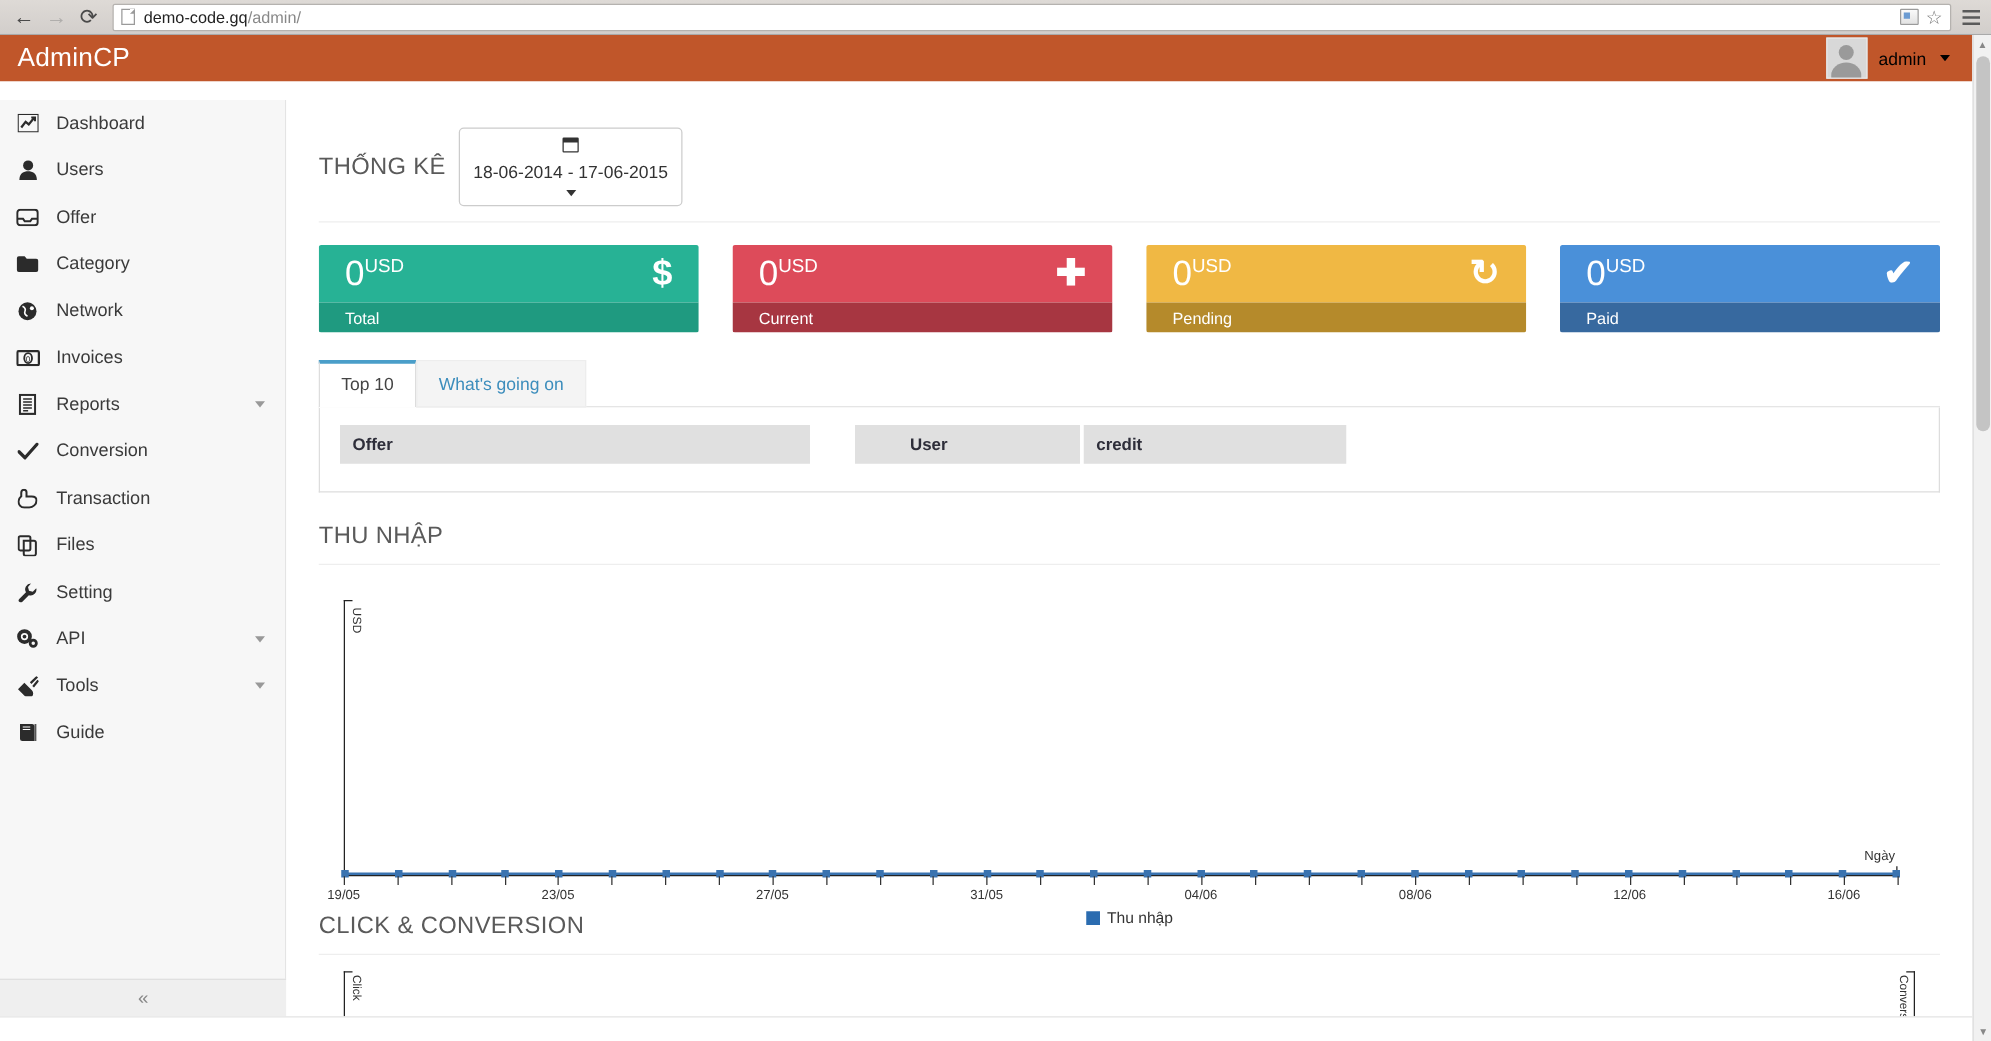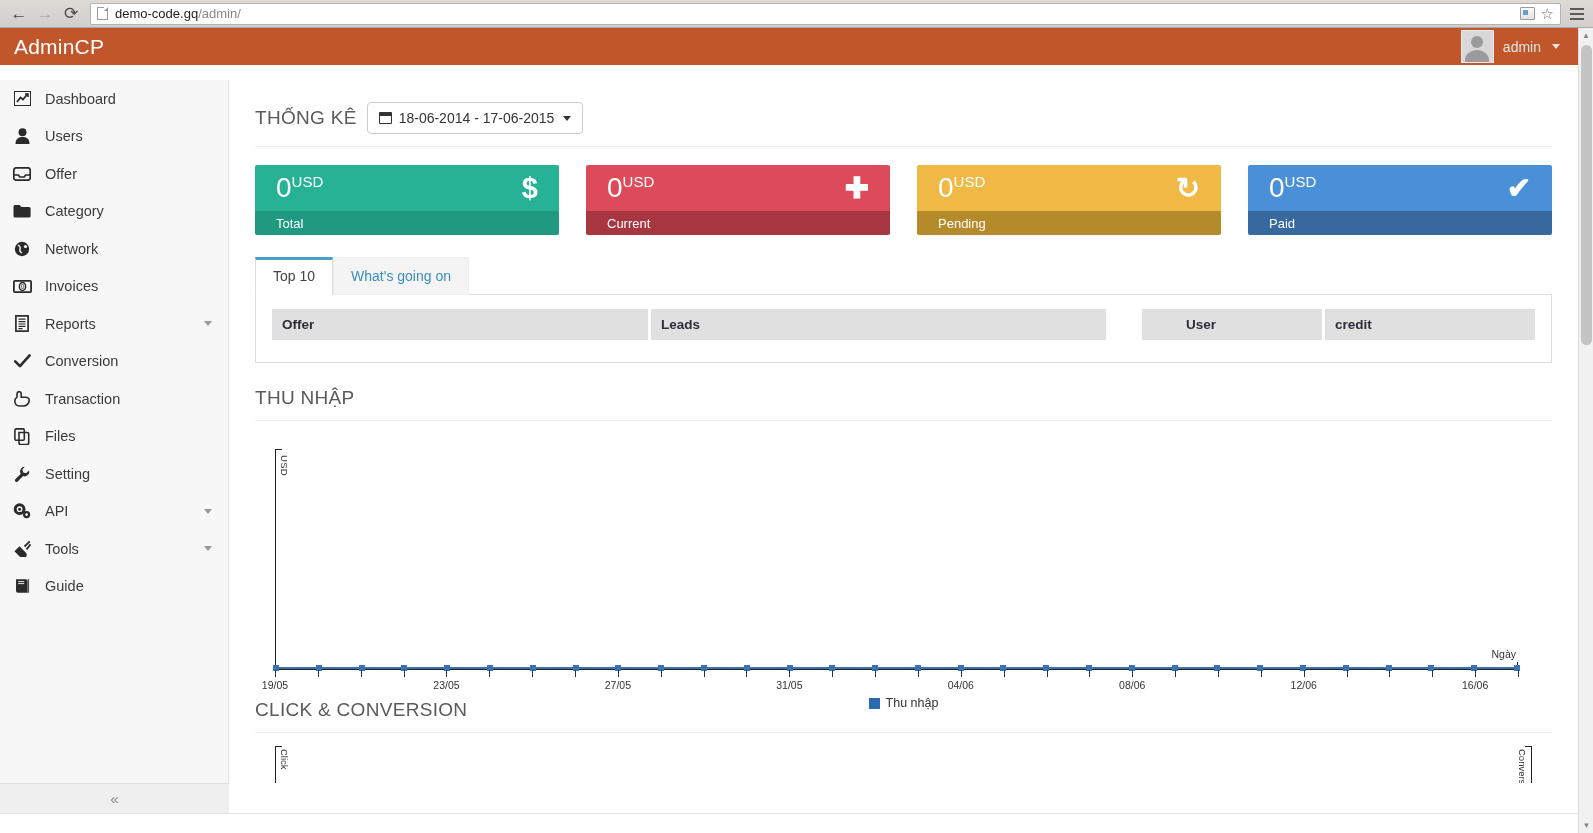--- a/index.html
+++ b/index.html
@@ -112,21 +112,21 @@
     font-size: 21px;
     padding-left: 14px;
     letter-spacing: .2px;
   }
   .user-menu {
     margin-left: auto;
     margin-right: 18px;
     display: flex;
     align-items: center;
     gap: 9px;
-    color: #e5e5e5;
+    color: #000000;
     font-size: 14px;
     cursor: pointer;
   }
   .avatar {
     width: 33px; height: 33px;
     background: #d8d8d8;
     position: relative;
     overflow: hidden;
     border: 1px solid #e8e8e8;
   }
@@ -231,20 +231,21 @@
     border: 1px solid #ccc;
     background: #fff;
     border-radius: 4px;
     padding: 7px 11px;
     font-size: 14px;
     color: #333;
     display: flex;
     align-items: center;
     gap: 7px;
     cursor: pointer;
+    flex-direction: column;
   }
   .cal-ico {
     width: 13px; height: 12px;
     border: 1.6px solid #333;
     border-top-width: 4px;
     border-radius: 1px;
     position: relative;
     flex-shrink: 0;
   }
 
@@ -727,21 +728,20 @@
           </div>
         </div>
 
     <div class="tabs" id="tabs">
           <div class="tab active">Top 10</div>
           <div class="tab inactive">What's going on</div>
         </div>
     <div class="tabpanel">
       <div class="tbl-row">
         <div class="th offer">Offer</div>
-        <div class="th leads">Leads</div>
         <div class="th gap"></div>
         <div class="th user">User</div>
         <div class="th credit">credit</div>
       </div>
     </div>
 
     <div class="chart-head">THU NHẬP</div>
     <div class="chart-area">
       <div class="yaxis-cap"></div>
       <div class="yaxis-line"></div>

